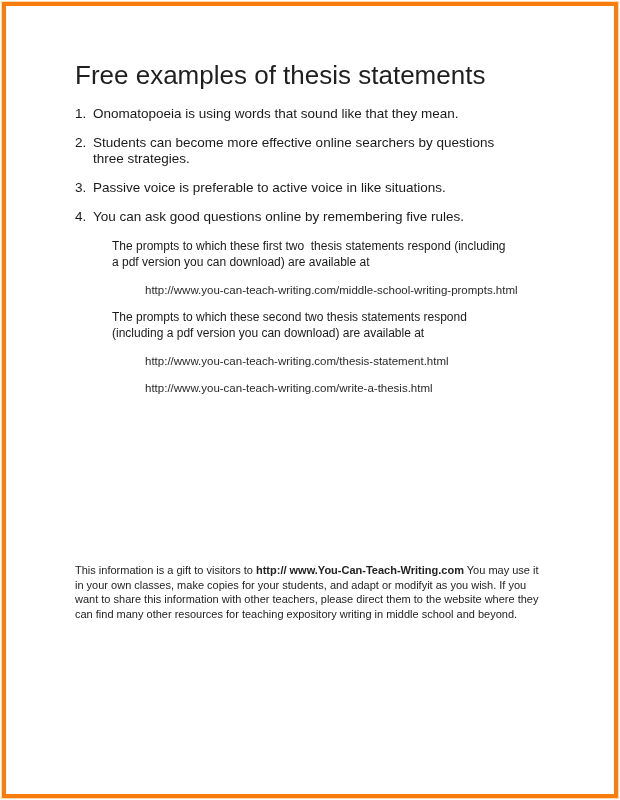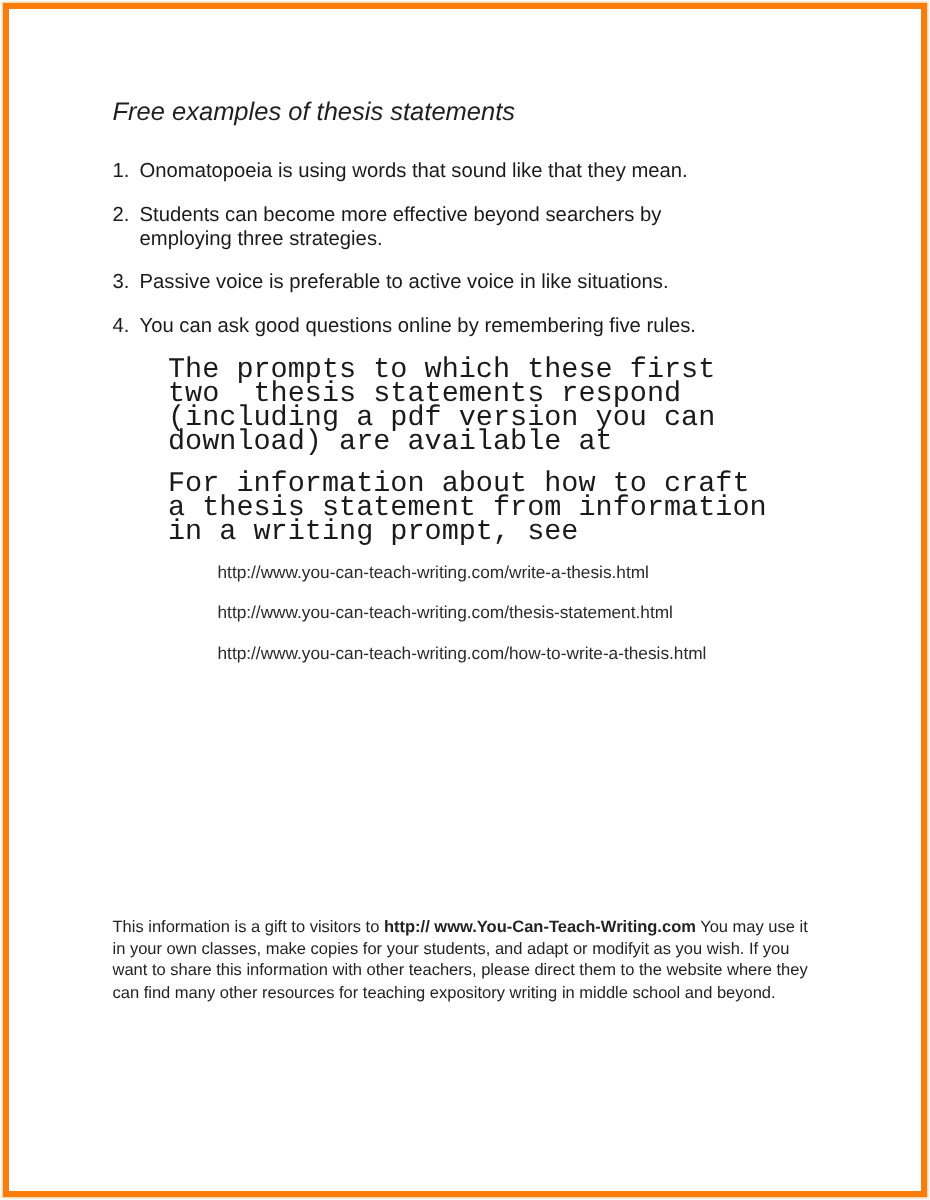--- a/index.html
+++ b/index.html
@@ -25,26 +25,25 @@
   }
   .document-page {
     position: absolute;
     inset: 6px;
     background: #ffffff;
     box-sizing: border-box;
     padding: 54px 69px 0 69px; 
   }
   h1.page-title {
     margin: 0;
-    font-size: 17px;
+    font-size: 26px;
     font-weight: 400;
     line-height: 30px;
     color: #1f1f1f;
     letter-spacing: 0px;
-    font-style: italic;
   }
   ol.thesis-list {
     list-style: none;
     margin: 16px 0 0 0;
     padding: 0;
     font-size: 13.5px;
     line-height: 16px;
     max-width: 425px;
   }
   ol.thesis-list li {
@@ -52,25 +51,24 @@
     margin: 0 0 13px 0;
   }
   .li-num {
     flex: 0 0 18px;
   }
   .li-text {
     flex: 1 1 auto;
   }
   .note-paragraph {
     margin: 12px 0 0 37px;
-    font-size: 19px;
+    font-size: 12px;
     line-height: 16px;
     max-width: 400px;
     white-space: pre-wrap;
-    font-family: Liberation Mono, monospace;
   }
   .first-note {
     margin-top: 13px;
   }
   .resource-url {
     margin: 14px 0 0 70px;
     font-size: 11.5px;
     line-height: 13px;
     color: #2a2a2a;
     white-space: nowrap;
@@ -95,35 +93,35 @@
 
   <h1 class="page-title">Free examples of thesis statements</h1>
 
   <ol class="thesis-list">
     <li>
       <span class="li-num">1.</span>
       <span class="li-text">Onomatopoeia is using words that sound like that they mean.</span>
     </li>
     <li>
       <span class="li-num">2.</span>
-      <span class="li-text">Students can become more effective beyond searchers by employing three strategies.</span>
+      <span class="li-text">Students can become more effective online searchers by questions three strategies.</span>
     </li>
     <li>
       <span class="li-num">3.</span>
       <span class="li-text">Passive voice is preferable to active voice in like situations.</span>
     </li>
     <li>
       <span class="li-num">4.</span>
       <span class="li-text">You can ask good questions online by remembering five rules.</span>
     </li>
   </ol>
 
   <p class="note-paragraph first-note">The prompts to which these first two  thesis statements respond (including a pdf version you can download) are available at</p>
+  <p class="resource-url">http://www.you-can-teach-writing.com/middle-school-writing-prompts.html</p>
 
+  <p class="note-paragraph">The prompts to which these second two thesis statements respond (including a pdf version you can download) are available at</p>
 
-  <p class="note-paragraph">For information about how to craft a thesis statement from information in a writing prompt, see</p>
+  <p class="resource-url">http://www.you-can-teach-writing.com/thesis-statement.html</p>
   <p class="resource-url">http://www.you-can-teach-writing.com/write-a-thesis.html</p>
-  <p class="resource-url">http://www.you-can-teach-writing.com/thesis-statement.html</p>
-  <p class="resource-url">http://www.you-can-teach-writing.com/how-to-write-a-thesis.html</p>
 
   <p class="footer-note"><span>This information is a gift to visitors to </span><span class="footer-bold">http:// www.You-Can-Teach-Writing.com</span><span> You may use it in your own classes, make copies for your students, and adapt or modifyit as you wish. If you want to share this information with other teachers, please direct them to the website where they can find many other resources for teaching expository writing in middle school and beyond.</span></p>
 
 </div>
 
 </body></html>

